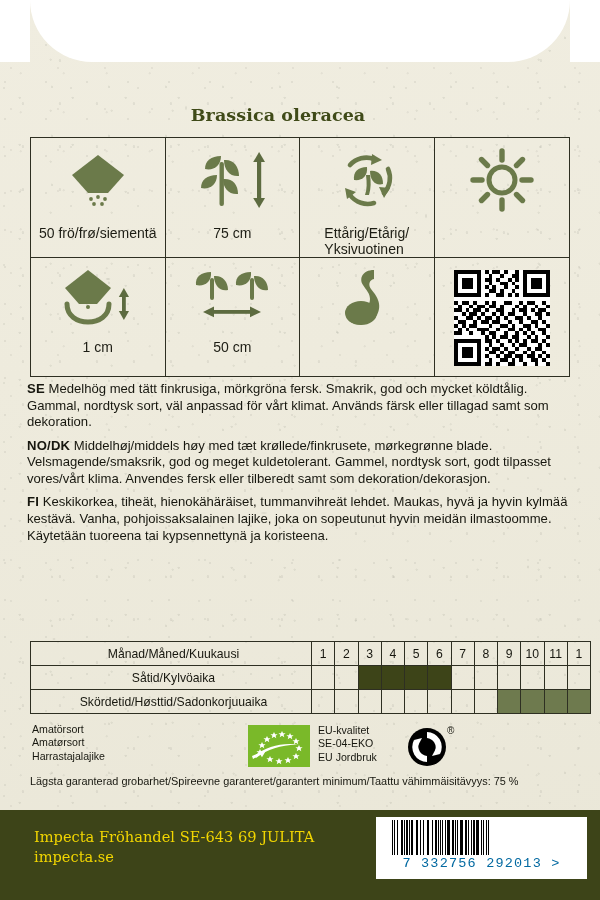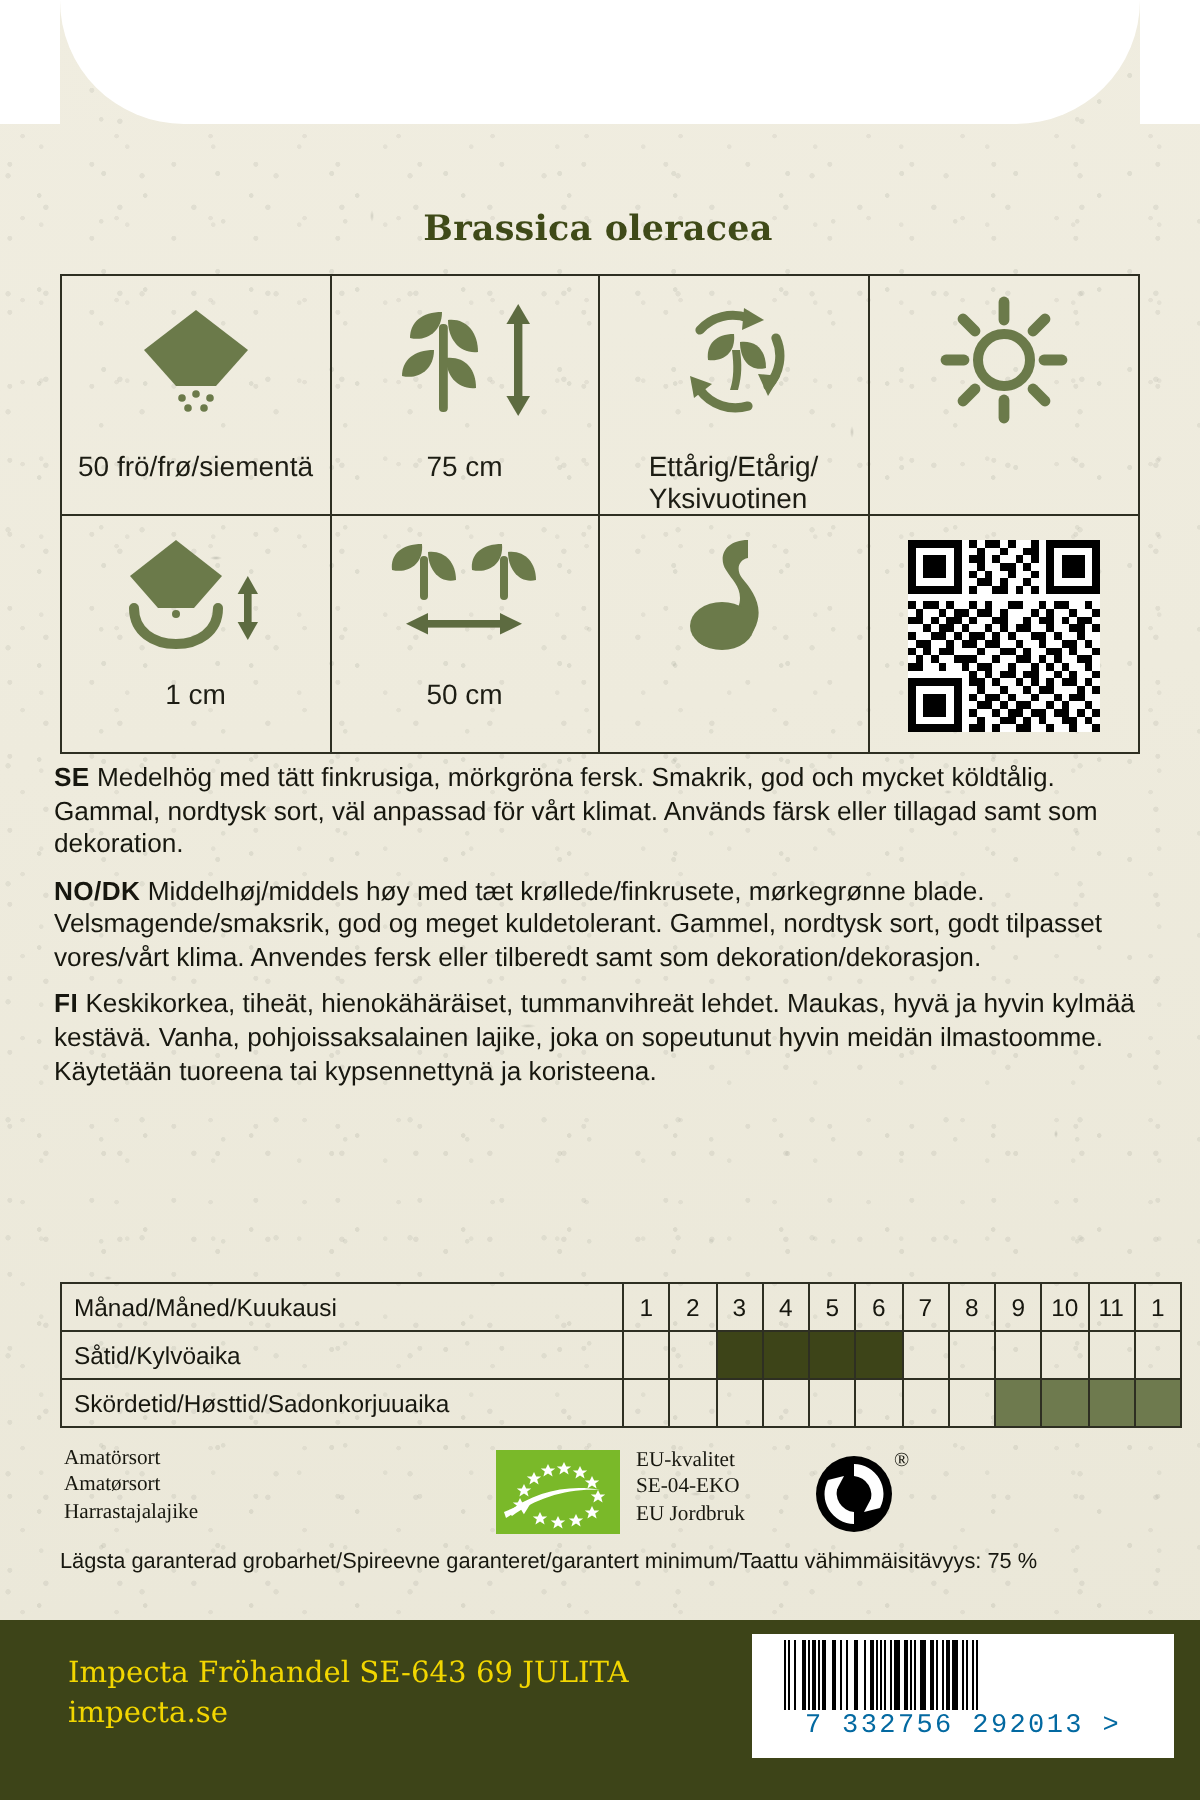--- a/index.html
+++ b/index.html
@@ -38,21 +38,21 @@
   .notch{
     position:absolute;top:-120px;left:30px;width:540px;height:182px;
     background:#ffffff;border-radius:0 0 62px 62px;
   }
   .notch-l{position:absolute;top:0;left:0;width:30px;height:62px;background:#fff;}
   .notch-r{position:absolute;top:0;right:0;width:30px;height:62px;background:#fff;}
 
   .title{
     position:absolute;top:105px;left:0;width:556px;text-align:center;
     font-family:"DejaVu Serif",serif;font-weight:bold;font-size:17.5px;
-    color:#3f4a18;letter-spacing:.1px;padding-left:21px;
+    color:#3f4a18;letter-spacing:.1px;
   }
 
   
   .grid{
     position:absolute;left:30px;top:137px;width:540px;height:240px;
     display:grid;grid-template-columns:repeat(4,1fr);grid-template-rows:1fr 1fr;
     border:1.3px solid #2e2f22;box-sizing:border-box;
   }
   .cell{
     position:relative;border-right:1.3px solid #2e2f22;border-bottom:1.3px solid #2e2f22;
@@ -75,27 +75,27 @@
 
   
   .cal{
     position:absolute;left:30px;top:641px;width:540px;
     border-collapse:collapse;table-layout:fixed;
   }
   .cal td{
     border:1.2px solid #2e2f22;height:21px;
     font-size:12.2px;color:#17170f;background:transparent;
   }
-  .cal td.lbl{text-align:left;padding-left:6px;width:273px;}
+  .cal td.lbl{text-align:center;padding-left:6px;width:273px;}
   .cal td.m{text-align:center;width:22.25px;padding:0;}
   .cal td.sow{background:#3d4418;}
   .cal td.harv{background:#6e7a4e;}
 
   
-  .cert{position:absolute;left:30px;top:723px;width:540px;height:48px;font-family:Liberation Serif, serif;}
+  .cert{position:absolute;left:30px;top:723px;width:540px;height:48px;}
   .amateur{
     position:absolute;left:2px;top:0;font-size:10.6px;line-height:1.26;color:#17170f;
     white-space:pre-line;
   }
   .eu-leaf{position:absolute;left:218px;top:2px;width:62px;height:42px;background:#7ab929;}
   .eu-text{
     position:absolute;left:288px;top:1px;font-size:10.6px;line-height:1.26;color:#17170f;
     white-space:pre-line;
   }
   .greendot{position:absolute;left:377px;top:4px;width:40px;height:40px;}

